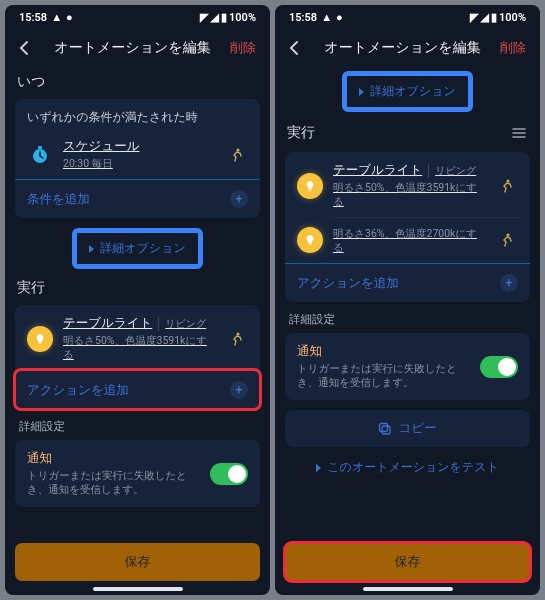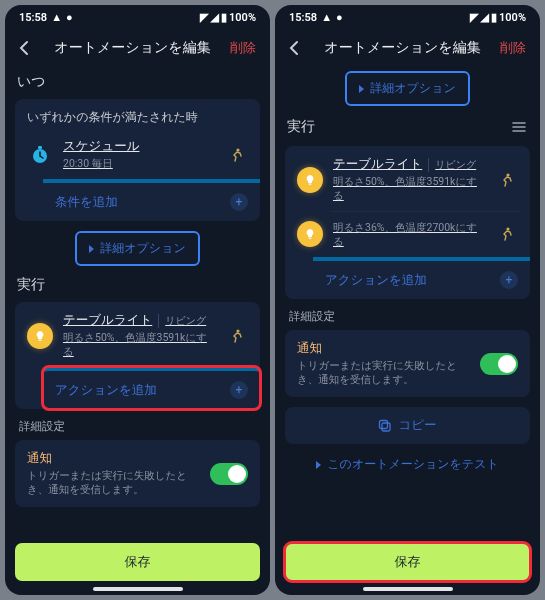--- a/index.html
+++ b/index.html
@@ -10,21 +10,21 @@
     padding: 5px;
     font-family: -apple-system, "Segoe UI", Roboto, sans-serif;
     width: 545px;
     height: 600px;
     overflow: hidden;
   }
   .phone {
     width: 265px;
     height: 590px;
     background: #101826;
-    border-radius: 16px;
+    border-radius: 8px;
     overflow: hidden;
     display: flex;
     flex-direction: column;
     color: #e5e7ea;
     font-size: 12px;
     position: relative;
   }
   .status-bar {
     height: 24px;
     display: flex;
@@ -45,21 +45,21 @@
     gap: 4px;
   }
   .back-icon { width:20px; height:20px; display:flex; align-items:center; justify-content:center; color:#c9ccd4; }
   .header-title { flex:1; text-align:center; font-size:14px; color:#eaecef; }
   .header-delete { color:#e24b4b; font-size:13px; padding-right:4px; }
   .scroll { flex:1; overflow-y:auto; padding: 0 10px 0 10px; }
   .scroll::-webkit-scrollbar { width:0; }
   .pill-btn {
     display:flex; align-items:center; justify-content:center; gap:6px;
     color:#3c72d6; font-size:12px;
-    border:2px solid #3b82f6; border-radius:6px;
+    border:5px solid #3b82f6; border-radius:6px;
     padding:7px 12px; margin: 4px auto 10px auto; width:fit-content;
     background:#121b2b;
   }
   .section-title { font-size:14px; color:#d9dce1; margin: 6px 0 8px 2px; display:flex; align-items:center; justify-content:space-between;}
   .section-title .sort-icon { width:22px; height:22px; display:flex; align-items:center; justify-content:center; color:#9aa1ad;}
   .card {
     background:#17233a;
     border-radius:8px;
     padding: 2px 0 0 0;
     margin-bottom: 10px;
@@ -83,22 +83,21 @@
   .bulb-on { background:#f7c23c; color:#fff; box-shadow:0 0 6px rgba(247,194,60,.4); }
   .row-main { flex:1; min-width:0; }
   .row-title { display:flex; align-items:center; gap:6px; }
   .row-title .t { font-size:12.5px; color:#e6e8ec; font-weight:500;}
   .room-tag { font-size:10px; color:#8f97a6; border-left:1px solid #3a455b; padding-left:6px; }
   .row-sub { font-size:10.5px; color:#8b93a3; margin-top:2px; }
   .run-icon { width:22px; color:#8b93a3; display:flex; align-items:center; justify-content:center; }
   .add-row {
     display:flex; align-items:center; justify-content:space-between;
     padding:10px 12px; color:#3c72d6; font-size:12.5px;
-    border-top:4px solid #0369a1;
-    margin-left:28px;
+    border-top:1px solid #0369a1;
   }
   .plus-circle {
     width:18px; height:18px; border-radius:50%; background:#1d3358;
     display:flex; align-items:center; justify-content:center; color:#4a7bd1; font-size:12px;
   }
   .highlight-red {
     outline: 3px solid #ef2b3a;
     outline-offset: -1px;
     border-radius:6px;
   }
@@ -120,21 +119,21 @@
     color:#3c72d6; font-size:12.5px; display:flex; align-items:center; justify-content:center; gap:6px; margin-bottom:4px;
   }
   .test-row {
     display:flex; align-items:center; justify-content:center; gap:6px;
     color:#3c72d6; font-size:12px; padding:8px 0 10px 0;
   }
   .save-bar {
     position:relative; padding:8px 10px 14px 10px;
   }
   .save-btn {
-    background:#bef264; color:#1d2433; border-radius:7px;
+    background:#a16207; color:#1d2433; border-radius:7px;
     padding:10px 0; text-align:center; font-size:13px; font-weight:500;
   }
   .home-bar {
     width:90px; height:4px; background:#e2e4e8; border-radius:3px;
     position:absolute; bottom:4px; left:50%; transform:translateX(-50%);
   }
   .tri { width:0;height:0;border-top:4px solid transparent;border-bottom:4px solid transparent;border-left:5px solid #3c72d6; display:inline-block;}
   svg { display:block; }
 </style>
 </head>

